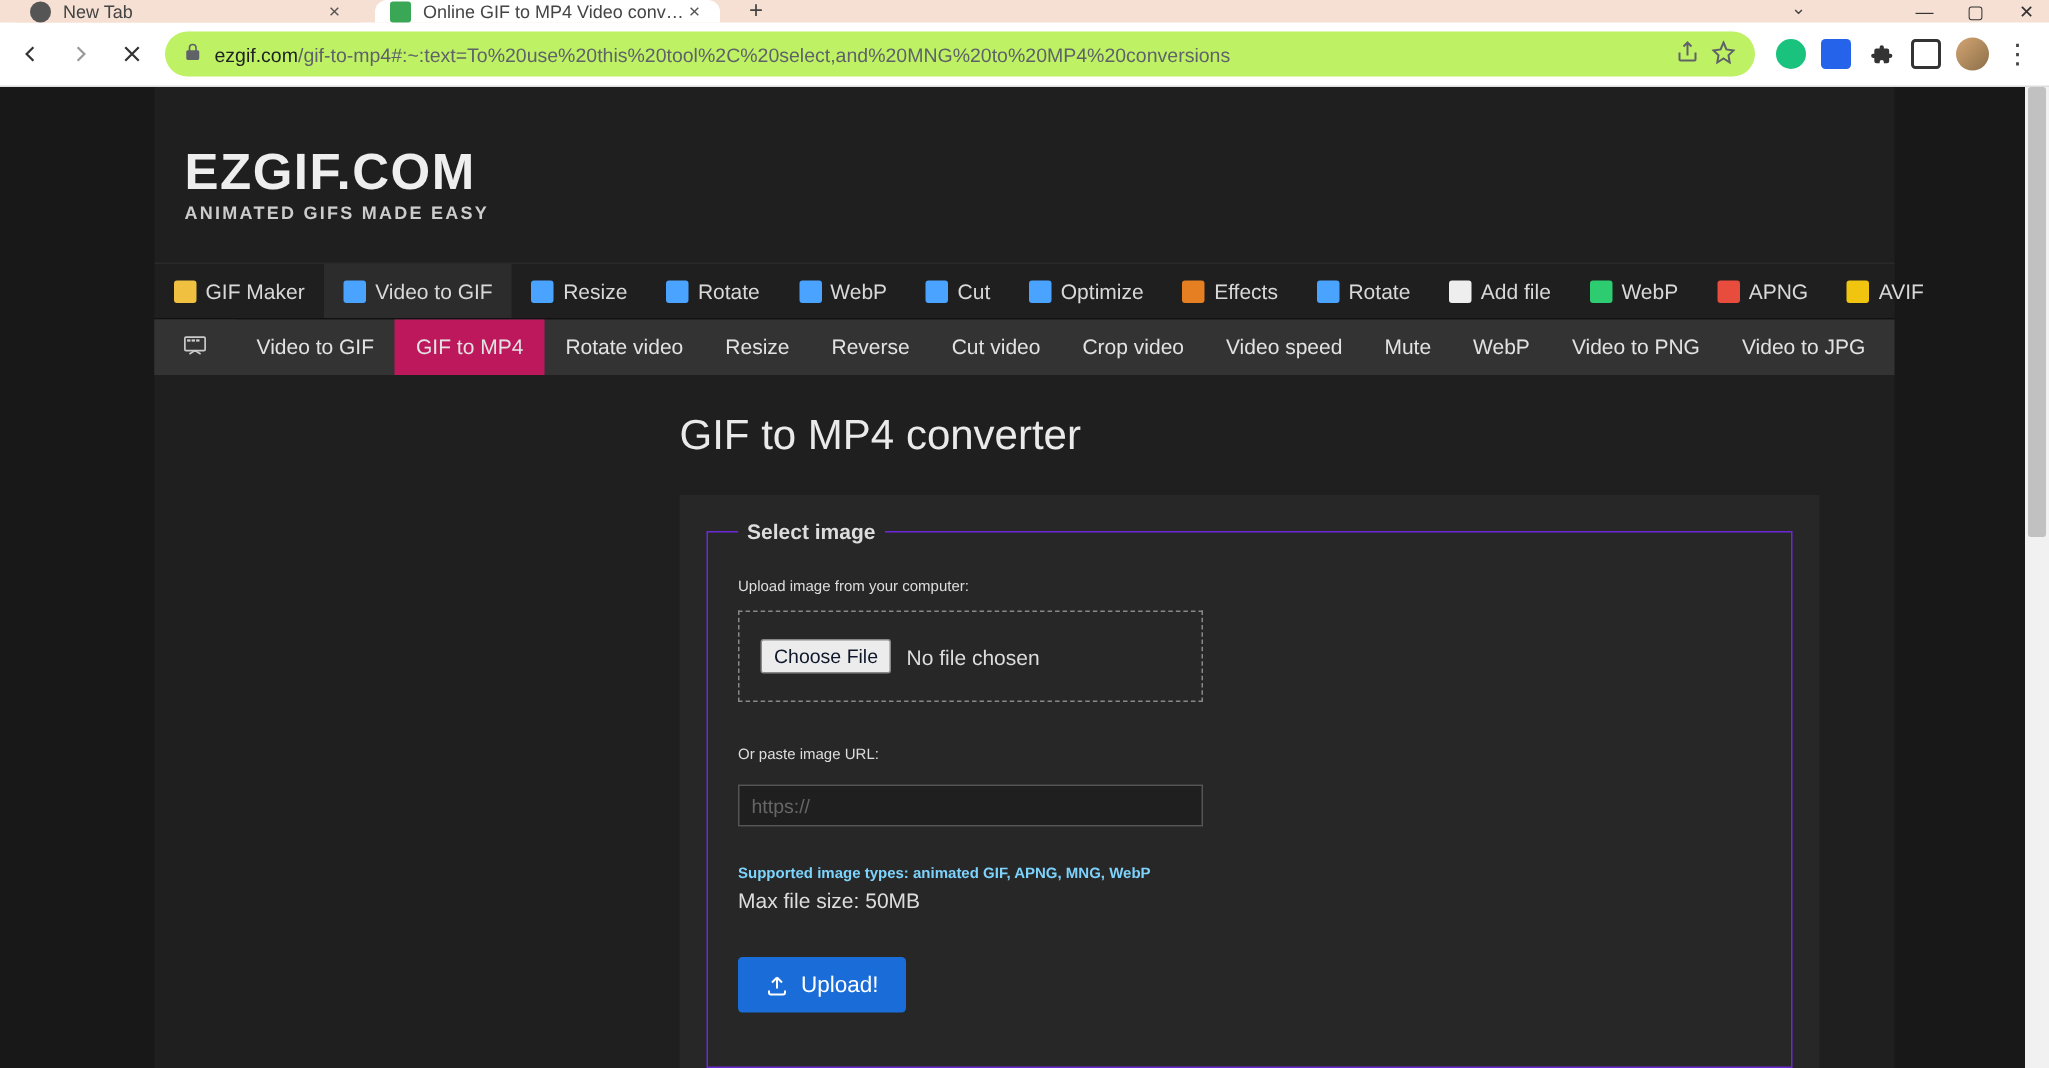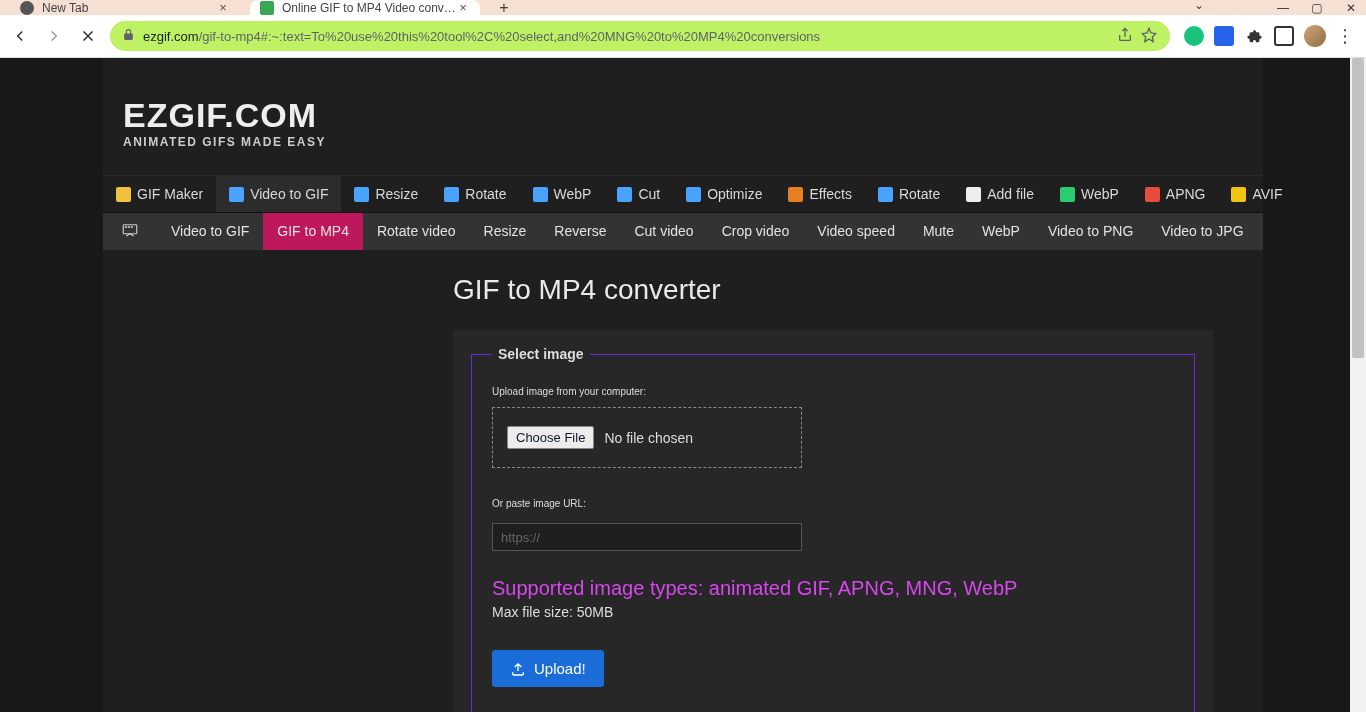--- a/index.html
+++ b/index.html
@@ -61,21 +61,21 @@
 
 .lbl { color:#ddd; font-size:10px; margin-bottom:10px; display:block; }
 
 .dropzone { border:1px dashed #888; padding: 18px 14px; width: 310px; display:flex; align-items:center; gap:10px; }
 .choose-btn { background:#ececec; color:#0f172a; border:1px solid #888; padding: 3px 8px; font-size:13px; border-radius:2px; }
 .file-status { color:#ddd; font-size:14px; }
 
 .url-input { width:310px; height:28px; background:#1f1f1f; border:1px solid #555; color:#ec4899; padding:0 8px; font-size:13px; margin-top:4px; }
 .url-input::placeholder { color:#666; }
 
-.info-line { color:#d946ef; font-size:20px; margin-top:26px; }
+.info-line { color:#7dd3fc; font-size:10px; margin-top:26px;font-weight:bold; }
 .info-line2 { color:#ddd; font-size:14px; margin-top:4px; }
 
 .upload-btn { margin-top:30px; background:#1a6dd8; color:#fff; border:none; padding: 10px 18px; font-size:15px; border-radius:3px; display:inline-flex; align-items:center; gap:8px; }
 .upload-btn svg { width:16px; height:16px; }
 
 .chevron-down-hint { position:absolute; right:162px; top:-2px; color:#444; font-size:12px; }
 </style>
 </head>
 <body>
 

